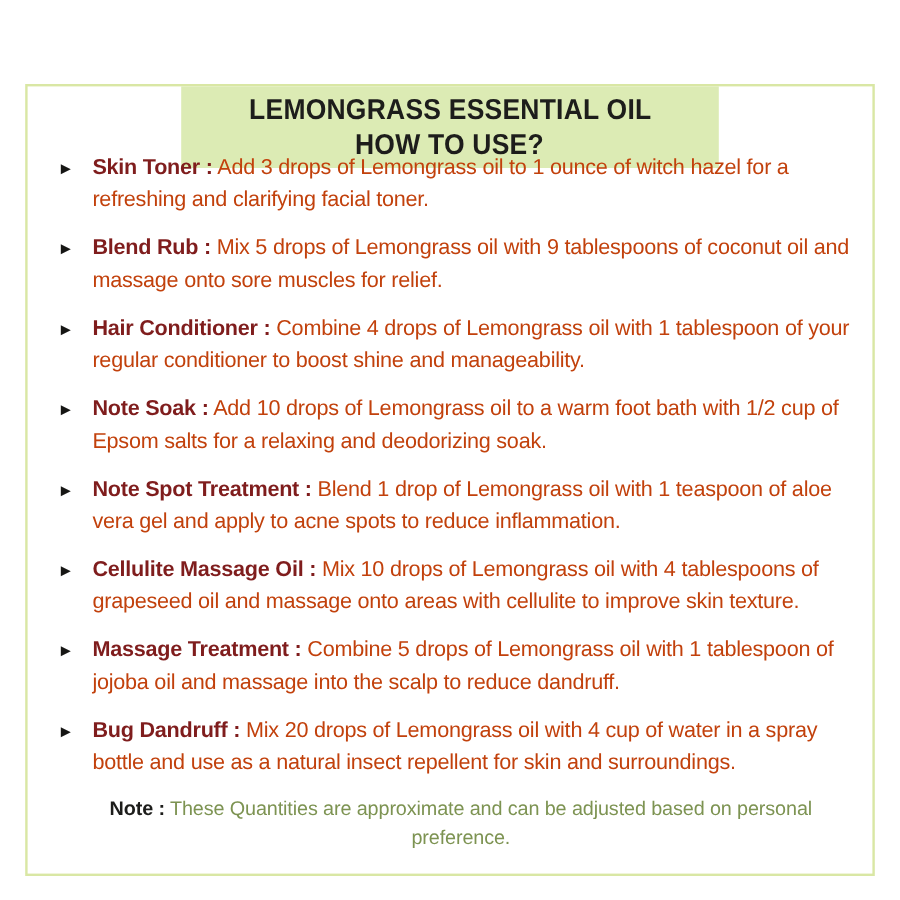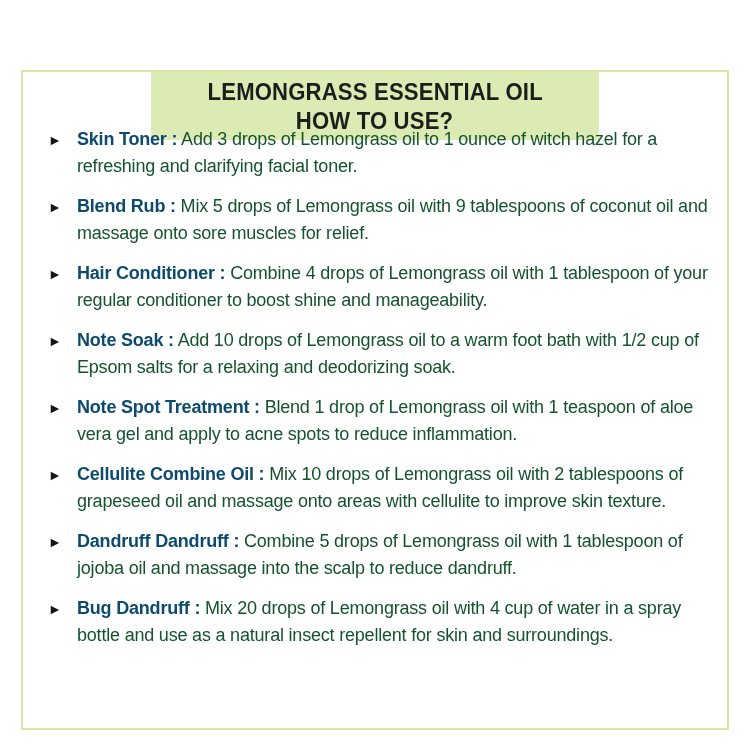--- a/index.html
+++ b/index.html
@@ -55,24 +55,24 @@
     padding-top: 1px;
   }
   .item-text {
     flex: 1;
     font-size: 18px;
     line-height: 27px;
     letter-spacing: -0.2px;
   }
   .label {
     font-weight: 700;
-    color: #0c4a6e;
+    color: #7f1d1d;
   }
   .desc {
-    color: #14532d;
+    color: #c2410c;
   }
   .note {
     margin: 10px auto 0 auto;
     max-width: 590px;
     text-align: center;
     font-size: 16.5px;
     line-height: 24px;
     letter-spacing: -0.1px;
   }
   .note .label { font-weight: 700; color: #1d1d1b; }
@@ -126,35 +126,39 @@
     <span class="bullet">►</span>
     <p class="item-text">
       <span class="label">Note Spot Treatment :</span>
       <span class="desc">Blend 1 drop of Lemongrass oil with 1 teaspoon of aloe vera gel and apply to acne spots to reduce inflammation.</span>
     </p>
   </div>
 
   <div class="item">
     <span class="bullet">►</span>
     <p class="item-text">
-      <span class="label">Cellulite Combine Oil :</span>
-      <span class="desc">Mix 10 drops of Lemongrass oil with 2 tablespoons of grapeseed oil and massage onto areas with cellulite to improve skin texture.</span>
+      <span class="label">Cellulite Massage Oil :</span>
+      <span class="desc">Mix 10 drops of Lemongrass oil with 4 tablespoons of grapeseed oil and massage onto areas with cellulite to improve skin texture.</span>
     </p>
   </div>
 
   <div class="item">
     <span class="bullet">►</span>
     <p class="item-text">
-      <span class="label">Dandruff Dandruff :</span>
+      <span class="label">Massage Treatment :</span>
       <span class="desc">Combine 5 drops of Lemongrass oil with 1 tablespoon of jojoba oil and massage into the scalp to reduce dandruff.</span>
     </p>
   </div>
 
   <div class="item">
     <span class="bullet">►</span>
     <p class="item-text">
       <span class="label">Bug Dandruff :</span>
       <span class="desc">Mix 20 drops of Lemongrass oil with 4 cup of water in a spray bottle and use as a natural insect repellent for skin and surroundings.</span>
     </p>
   </div>
 
+  <p class="note">
+    <span class="label">Note :</span>
+    <span class="desc">These Quantities are approximate and can be adjusted based on personal preference.</span>
+  </p>
 
 </div>
 
 </body></html>

